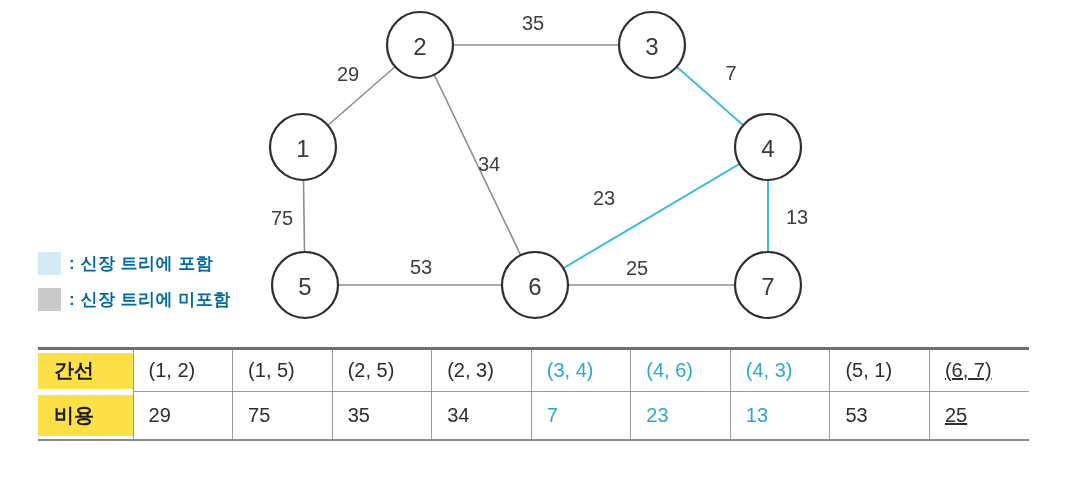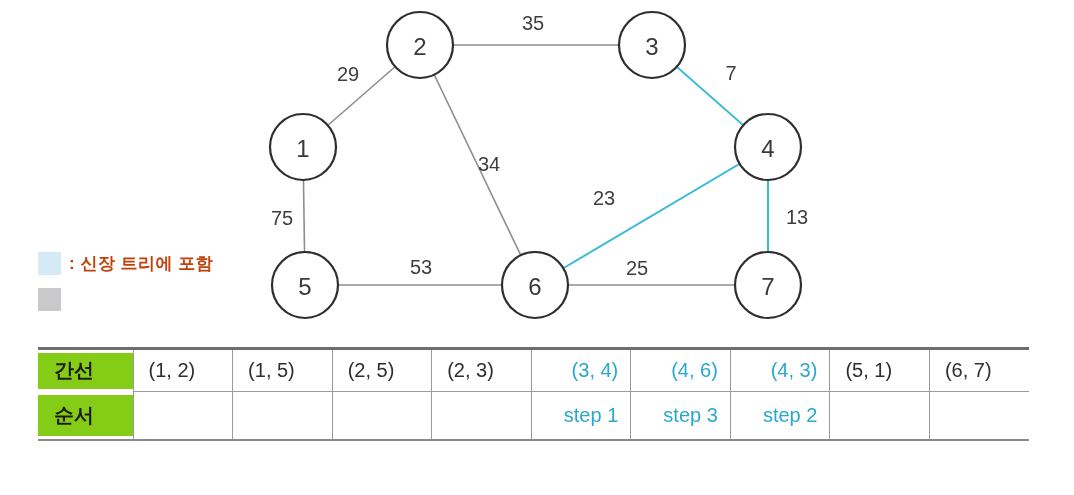--- a/index.html
+++ b/index.html
@@ -27,55 +27,55 @@
     text-anchor: middle; dominant-baseline: central;
     font-family: "Liberation Sans", sans-serif;
   }
 
   
   .legend { position: absolute; left: 38px; top: 251px; }
   .legend-item { display: flex; align-items: center; height: 24px; margin-bottom: 12px; }
   .swatch { width: 23px; height: 23px; display: inline-block; }
   .swatch.included { background: #d4eaf7; }
   .swatch.excluded { background: #c9c9cb; }
-  .legend-label { margin-left: 8px; font-size: 17px; color: #c2410c; font-weight: bold; letter-spacing: 0.5px; }
+  .legend-label { margin-left: 8px; font-size: 17px; color: #0369a1; font-weight: bold; letter-spacing: 0.5px; }
 
   
   table.mst {
     position: absolute; left: 38px; top: 347px;
     width: 991px; border-collapse: collapse; table-layout: fixed;
     border-top: 3px solid #6e6e6e;
     border-bottom: 2px solid #8a8a8a;
   }
   table.mst col.hdr-col { width: 95px; }
   table.mst col.data-col { width: 99.5px; }
   table.mst tr.r1 { height: 43px; }
   table.mst tr.r2 { height: 48px; }
   table.mst tr.r3 { height: 48px; }
   table.mst td {
     border: 1.6px solid #9a9a9a;
-    padding: 0 12px 0 15px;
+    padding: 0 0 0 15px;
     font-size: 20px; color: #2e2e2e;
     text-align: left; vertical-align: middle;
     white-space: nowrap; overflow: hidden;
   }
-  table.mst td:last-child { border-right: none; }
+  table.mst td:last-child { border-right: none; text-decoration: underline; }
   table.mst th {
     border: none;
     padding: 3px 0;
-    background-color: #84cc16;
+    background-color: #fde047;
     background-clip: content-box;
     vertical-align: middle;
     text-align: left;
   }
   table.mst th .hdr-text {
     display: block; padding-left: 16px;
     font-size: 20px; font-weight: bold; color: #1c1c1c;
   }
-  table.mst td.hl { color: #2ba8cb; text-align: right; }
+  table.mst td.hl { color: #2ba8cb; }
 </style>
 </head>
 <body>
 
 <div id="canvas">
 
   <svg id="graph-svg" width="1074" height="347" viewBox="0 0 1074 347">
 
     <line class="edge" x1="303" y1="147" x2="420" y2="45"></line>
     <line class="edge" x1="420" y1="45" x2="652" y2="45"></line>
@@ -127,20 +127,21 @@
     </g>
   </svg>
 
   <div class="legend">
     <div class="legend-item">
       <span class="swatch included"></span>
       <span class="legend-label">: 신장 트리에 포함</span>
     </div>
     <div class="legend-item">
       <span class="swatch excluded"></span>
+      <span class="legend-label">: 신장 트리에 미포함</span>
     </div>
   </div>
 
   <table class="mst">
     <colgroup>
       <col class="hdr-col">
       <col class="data-col">
         <col class="data-col">
         <col class="data-col">
         <col class="data-col">
@@ -158,30 +159,30 @@
       <td>(1, 2)</td>
       <td>(1, 5)</td>
       <td>(2, 5)</td>
       <td>(2, 3)</td>
       <td class="hl">(3, 4)</td>
       <td class="hl">(4, 6)</td>
       <td class="hl">(4, 3)</td>
       <td>(5, 1)</td>
       <td>(6, 7)</td>
     </tr>
-    <tr class="r3">
+    <tr class="r2">
       <th>
-            <span class="hdr-text">순서</span>
+            <span class="hdr-text">비용</span>
           </th>
-      <td></td>
-      <td></td>
-      <td></td>
-      <td></td>
-      <td class="hl">step 1</td>
-      <td class="hl">step 3</td>
-      <td class="hl">step 2</td>
-      <td></td>
-      <td></td>
+      <td>29</td>
+      <td>75</td>
+      <td>35</td>
+      <td>34</td>
+      <td class="hl">7</td>
+      <td class="hl">23</td>
+      <td class="hl">13</td>
+      <td>53</td>
+      <td>25</td>
     </tr>
   </tbody>
     </table>
 
 </div>
 
 </body></html>

